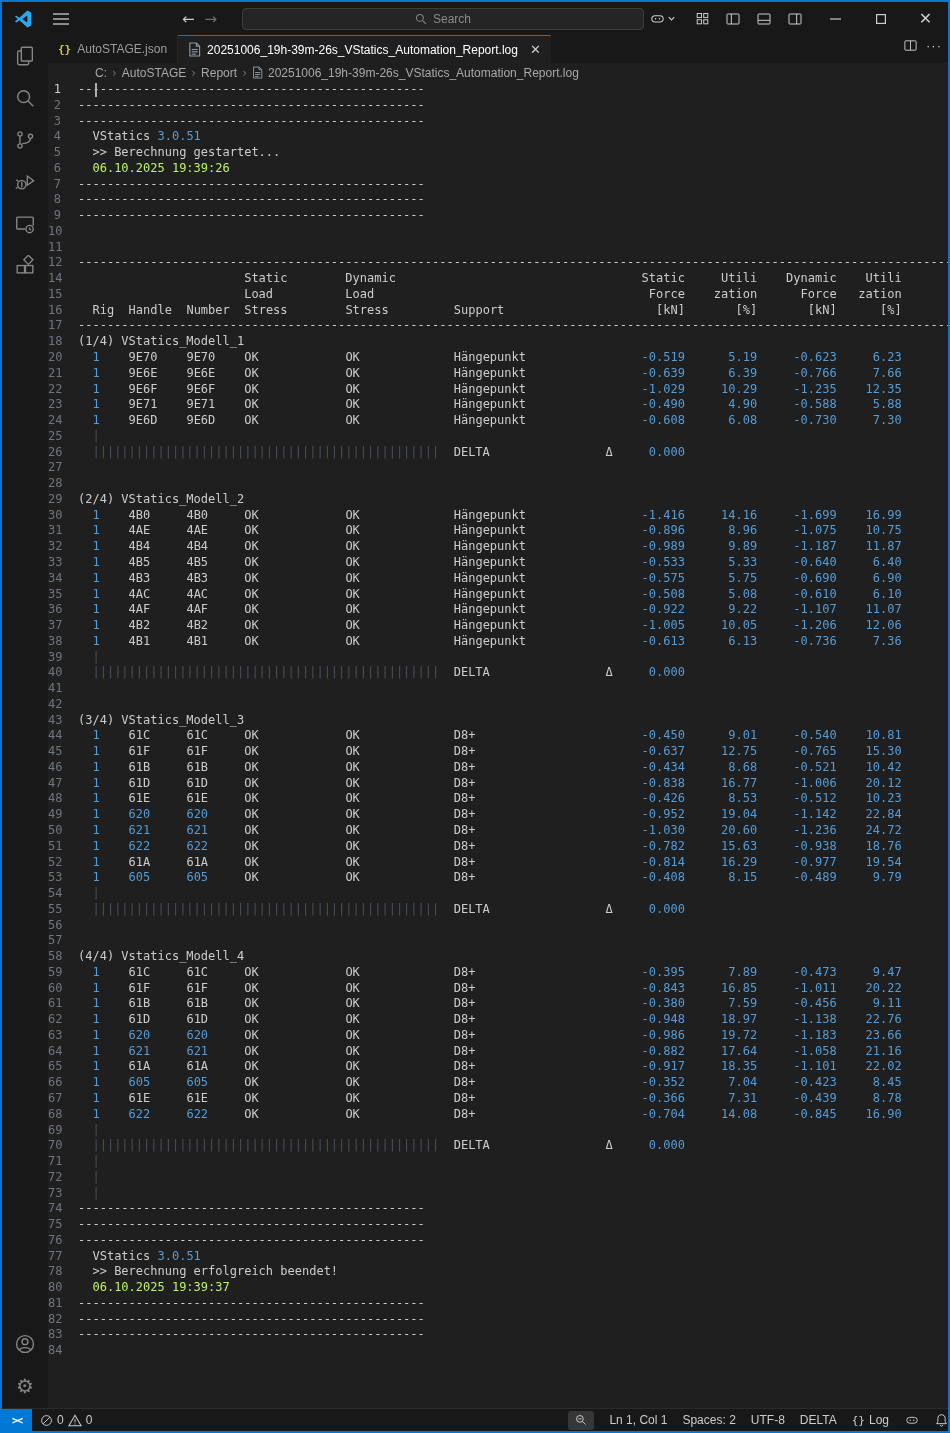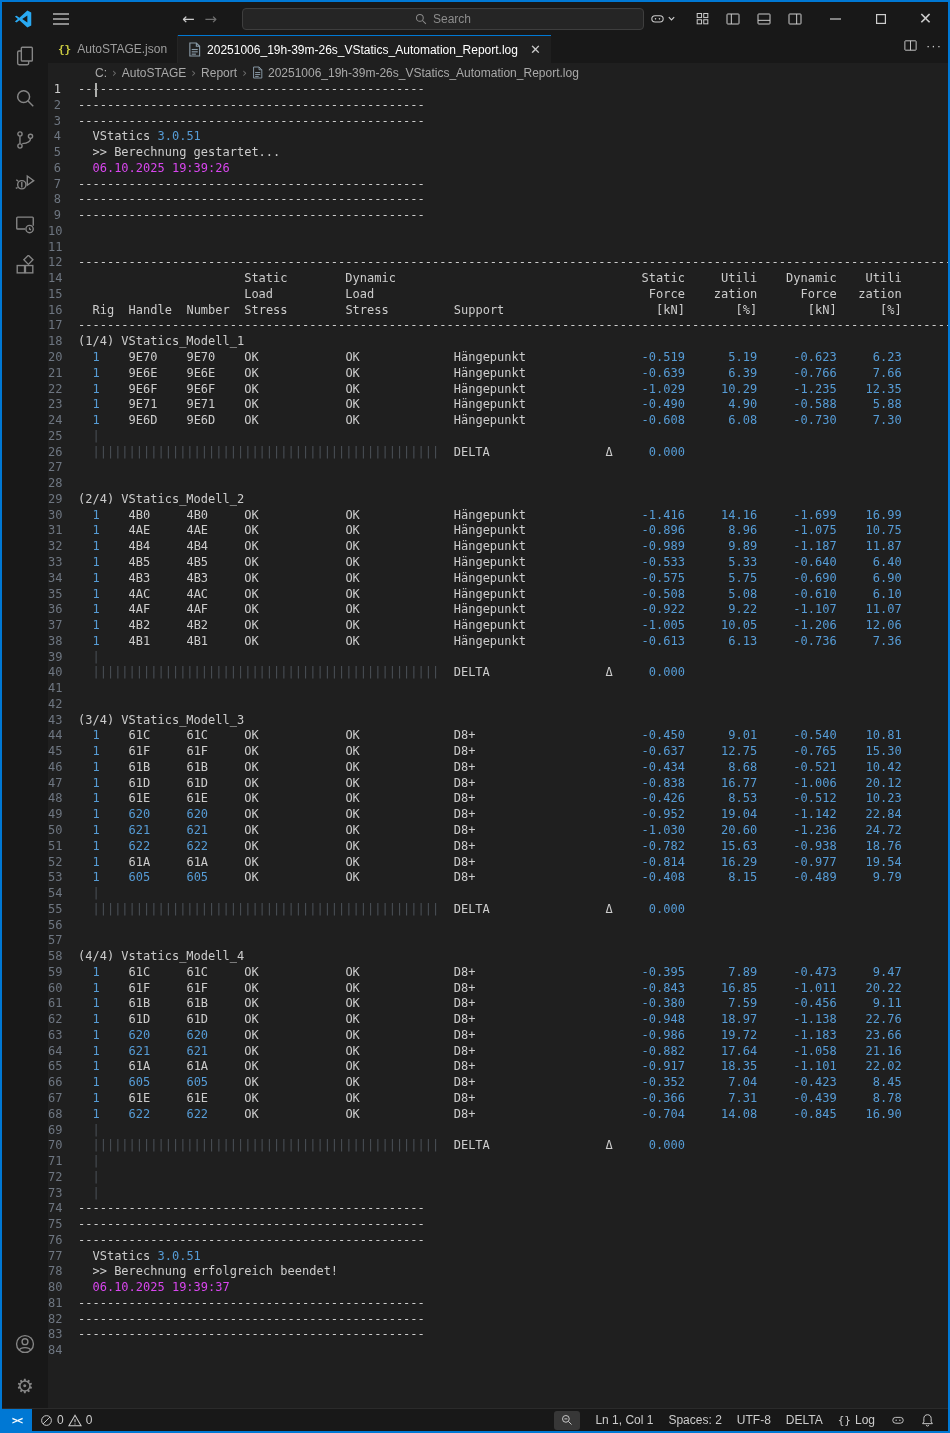--- a/index.html
+++ b/index.html
@@ -49,32 +49,32 @@
   
   .editor { position:absolute; left:46px; top:80px; width:900px; height:1328px; background:#1f1f1f; overflow:hidden; }
   .editor-lines { position:relative; width:100%; height:100%; }
   .eline { display:flex; height:15.77px; line-height:15.77px; white-space:pre; overflow:hidden;
            font-family:"DejaVu Sans Mono", monospace; font-size:12px; }
   .ln { flex:none; width:30px; text-align:right; padding-right:17px; color:#6e7681; }
   .ln-active { color:#cccccc; }
   .codeseg { white-space:pre; color:#cccccc; }
   .c-w { color:#cccccc; }
   .c-b { color:#569cd6; }
-  .c-g { color:#d946ef; }
+  .c-g { color:#bef264; }
   .c-d { color:#4b5158; }
   .caret { position:absolute; left:47px; top:1px; width:1.5px; height:14px; background:#aeafad; }
 
   
   .statusbar { position:absolute; left:0; bottom:0; width:946px; height:23px; background:#181818;
                border-top:1px solid #2b2b2b; display:flex; align-items:center; color:#cccccc; font-size:12px; }
   .remote-ind { width:30px; height:22px; background:#0078d4; color:#ffffff; display:flex; align-items:center;
                 justify-content:center; font-size:10px; font-weight:bold; letter-spacing:-1px;
                 font-family:"DejaVu Sans Mono", monospace; }
   .sb-left { display:flex; align-items:center; gap:4px; margin-left:8px; }
-  .sb-right { margin-left:auto; display:flex; gap:15px; padding-right:14px; }
+  .sb-right { margin-left:auto; display:flex; gap:15px; padding-right:0; }
   .sb-item { display:flex; align-items:center; gap:4px; }
   .zoom-box { background:#373737; border-radius:3px; width:26px; height:19px; display:flex;
               align-items:center; justify-content:center; }
   .sb-braces { font-family:"DejaVu Sans Mono", monospace; font-size:11px; }
   svg.icon { display:block; }
 </style>
 </head>
 <body>
 
 <div class="window">

